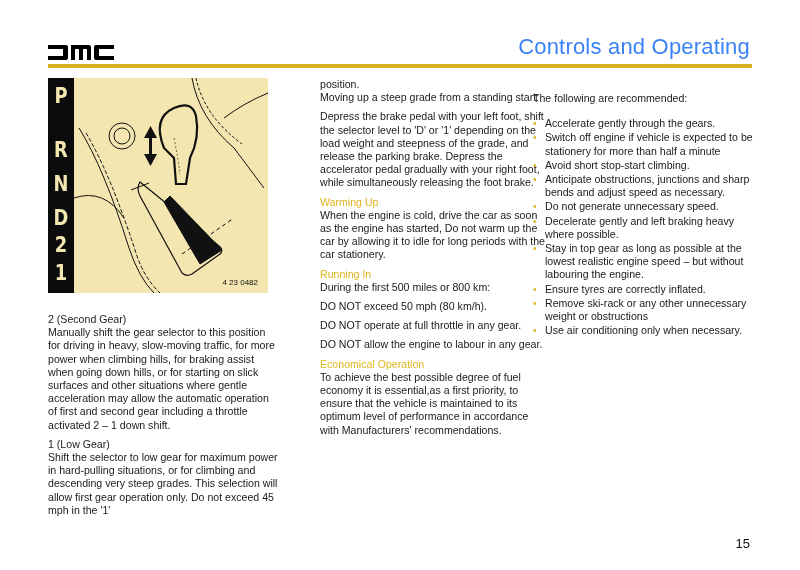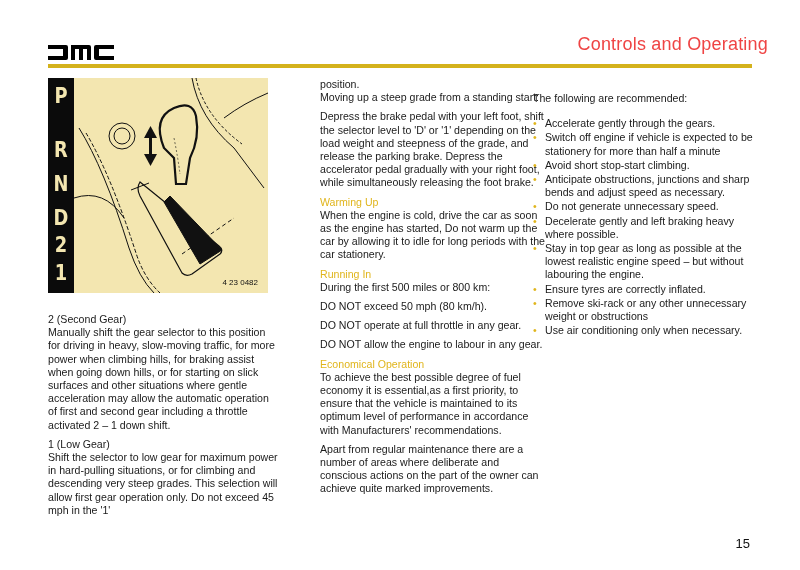--- a/index.html
+++ b/index.html
@@ -1,19 +1,19 @@
 <!DOCTYPE html>
 <html><head>
 <meta charset="utf-8">
 <style>
   html, body { margin:0; padding:0; background:#ffffff; }
   body { width:800px; height:570px; position:relative; overflow:hidden;
          font-family:"Liberation Sans", sans-serif; color:#1a1a1a; }
   .logo { position:absolute; left:48px; top:45px; width:66px; height:15px; }
-  .title { position:absolute; right:32px; top:34px; font-size:18px; color:#ef4444; letter-spacing:0.2px; }
+  .title { position:absolute; right:50px; top:34px; font-size:22px; color:#3b82f6; letter-spacing:0.2px; }
   .rule { position:absolute; left:48px; top:64px; width:704px; height:4px; background:#d4b21c; }
 
   .figure { position:absolute; left:48px; top:78px; width:220px; height:215px; background:#f3e6b0; overflow:hidden; }
   .figure .strip { position:absolute; left:0; top:0; width:26px; height:215px; background:#0b0b0b; }
   .figure .strip span { position:absolute; left:0; width:26px; text-align:center; color:#f3e6b0;
         font-weight:bold; font-size:21px; font-family:"DejaVu Sans", sans-serif; transform:scaleX(0.85); }
   .figure svg { position:absolute; left:26px; top:0; }
   .figure .figno { position:absolute; right:10px; bottom:6px; font-size:8px; color:#111; }
 
   .col { position:absolute; font-size:10.6px; line-height:13.2px; }
@@ -93,21 +93,20 @@
   <p>When the engine is cold, drive the car as soon as the engine has started, Do not warm up the car by allowing it to idle for long periods with the car stationery.</p>
 
   <div class="h">Running In</div>
   <p>During the first 500 miles or 800 km:</p>
   <p>DO NOT exceed 50 mph (80 km/h).</p>
   <p>DO NOT operate at full throttle in any gear.</p>
   <p>DO NOT allow the engine to labour in any gear.</p>
 
   <div class="h">Economical Operation</div>
   <p>To achieve the best possible degree of fuel economy it is essential,as a first priority, to ensure that the vehicle is maintained to its optimum level of performance in accordance with Manufacturers' recommendations.</p>
-  <p>Apart from regular maintenance there are a number of areas where deliberate and conscious actions on the part of the owner can achieve quite marked improvements.</p>
 </div>
 
 <div class="col" id="col3">
   <div>The following are recommended:</div>
   <ul>
     <li><span class="bullet">•</span><span>Accelerate gently through the gears.</span></li>
     <li><span class="bullet">•</span><span>Switch off engine if vehicle is expected to be stationery for more than half a minute</span></li>
     <li><span class="bullet">•</span><span>Avoid short stop-start climbing.</span></li>
     <li><span class="bullet">•</span><span>Anticipate obstructions, junctions and sharp bends and adjust speed as necessary.</span></li>
     <li><span class="bullet">•</span><span>Do not generate unnecessary speed.</span></li>

